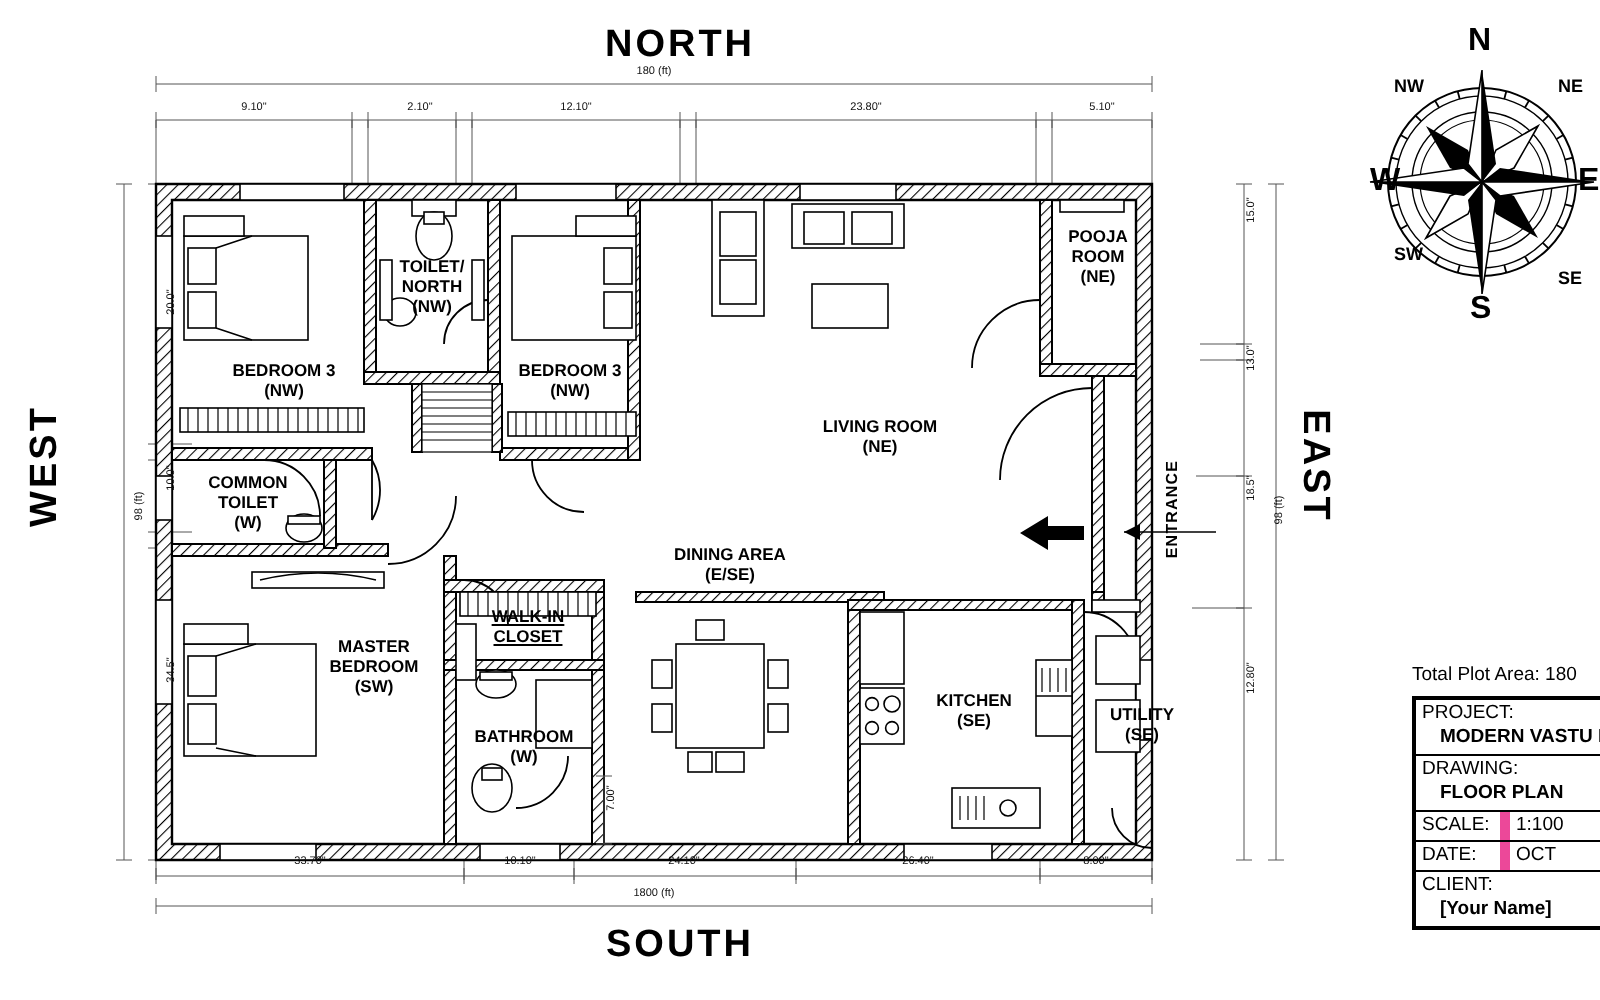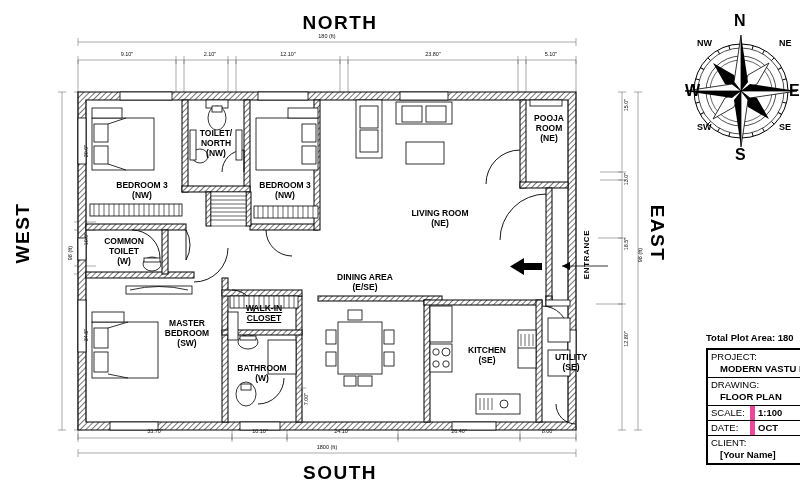--- a/index.html
+++ b/index.html
@@ -73,21 +73,21 @@
     letter-spacing: 0.6px;
     transform: rotate(-90deg);
     transform-origin: center center;
     text-align: center;
     white-space: nowrap;
   }
 
   
   #plot-area-text {
     left: 706px; top: 332px;
-    font-weight: bold;
+    font-weight: normal;
     font-size: 9.5px;
     color: #000;
     white-space: nowrap;
   }
   #title-block {
     left: 706px; top: 348px;
     width: 140px;
     border: 2px solid #000;
     background: #fff;
   }
@@ -111,21 +111,21 @@
     padding: 0px 3px 2px 12px;
     color: #000;
     white-space: nowrap;
   }
   .tb-row.inline .tb-key {
     width: 47px;
     border-right: 5px solid #ec4899;
   }
   .tb-row.inline .tb-val {
     padding: 1px 3px;
-    font-weight: bold;
+    font-weight: normal;
   }
 
   
   #compass { left: 682px; top: 8px; }
   .compass-letter {
     position: absolute;
     font-weight: bold;
     color: #000;
     white-space: nowrap;
   }
@@ -701,21 +701,21 @@
         </g>
       </g>
     </svg>
     <div class="compass-letter" style="left:52px; top:4px; font-size:16px;">N</div>
     <div class="compass-letter" style="left:53px; top:138px; font-size:16px;">S</div>
     <div class="compass-letter" style="left:3px; top:74px; font-size:16px;">W</div>
     <div class="compass-letter" style="left:107px; top:74px; font-size:16px;">E</div>
     <div class="compass-letter" style="left:15px; top:30px; font-size:9px;">NW</div>
     <div class="compass-letter" style="left:97px; top:30px; font-size:9px;">NE</div>
     <div class="compass-letter" style="left:15px; top:114px; font-size:9px;">SW</div>
-    <div class="compass-letter" style="left:97px; top:114px; font-size:9px;">SE</div>
+    <div class="compass-letter" style="left:97px; top:126px; font-size:9px;">SE</div>
   </div>
 
   <div class="abs" id="plot-area-text">Total Plot Area: 180</div>
 
   <div class="abs" id="title-block">
     <div class="tb-row stacked">
       <div class="tb-key">PROJECT:</div>
       <div class="tb-val">MODERN VASTU H</div>
     </div>
     <div class="tb-row stacked">

